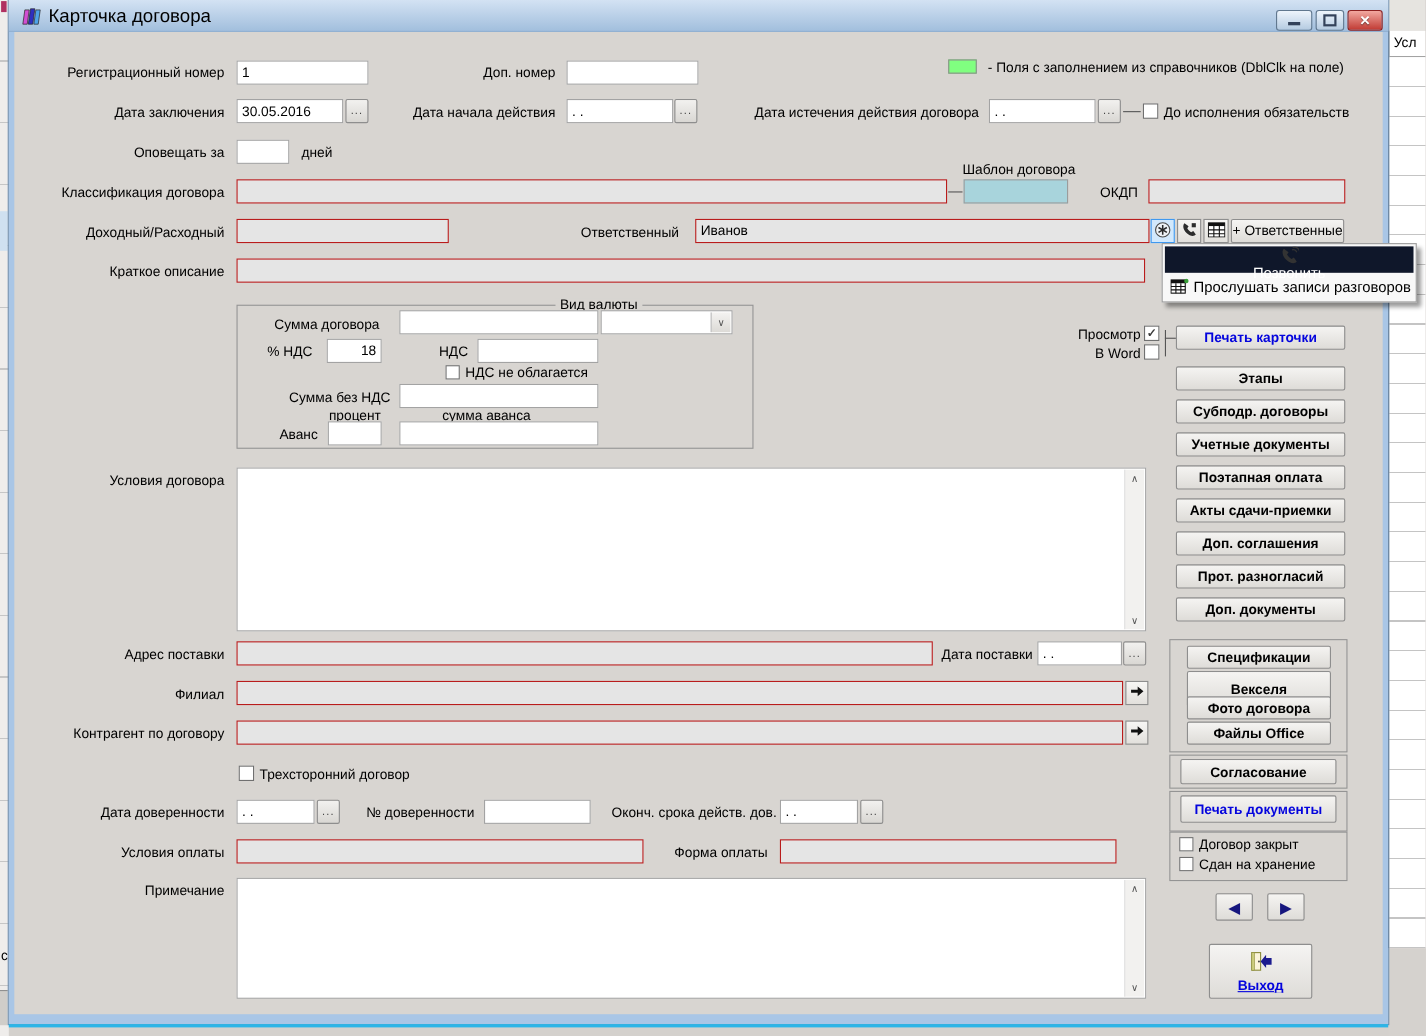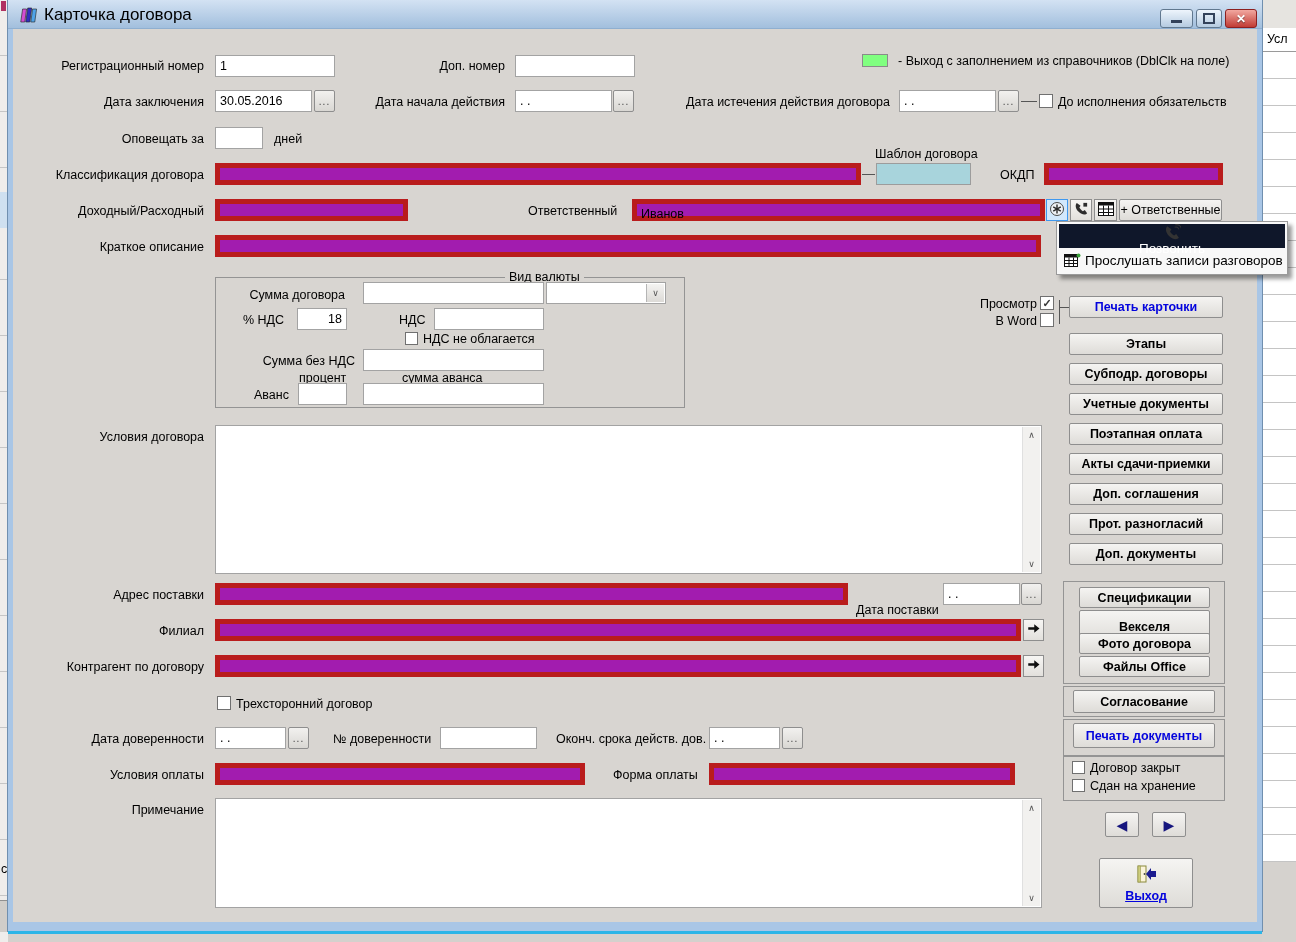--- a/index.html
+++ b/index.html
@@ -4,21 +4,21 @@
 <style>
   html,body{margin:0;padding:0;}
   body{width:1296px;height:942px;position:relative;overflow:hidden;
        font-family:"Liberation Sans", sans-serif;font-size:12.5px;color:#000;
        background:#d4d1cd;}
   .abs{position:absolute;box-sizing:border-box;}
   .lbl{white-space:nowrap;line-height:14px;}
   .lblr{text-align:right;}
   .b{font-weight:normal;}
   .inp{background:#fff;border:1px solid #a3a3a3;line-height:20px;padding:0 4px;overflow:hidden;white-space:nowrap;}
-  .green{background:#a21caf;border:5px solid #b91c1c;}
+  .green{background:#e5e5e5;border:1px solid #b91c1c;}
   .teal{background:#a8d4dc;border:1px solid #9c9c9c;}
   .btn{background:linear-gradient(#f5f4f2,#dedcd8);border:1px solid #8e8e8e;border-radius:2px;
        display:flex;align-items:center;justify-content:center;font-weight:bold;font-size:12.5px;cursor:default;}
   .btn.blue{color:#0404dd;}
   .browse{background:linear-gradient(#f2f1ef,#d9d7d3);border:1px solid #8e8e8e;border-radius:2px;
           display:flex;align-items:center;justify-content:center;font-size:10px;color:#444;letter-spacing:1px;}
   .ibtn{background:linear-gradient(#f7f6f4,#e2e0dc);border:1px solid #8e8e8e;display:flex;align-items:center;justify-content:center;}
   .ibtn.hl{border:1px solid #3f98ef;background:#d2e8fc;}
   .cb{background:#fff;border:1px solid #707070;display:flex;align-items:center;justify-content:center;
       font-size:11px;font-weight:bold;color:#3a3a3a;line-height:11px;}
@@ -82,21 +82,21 @@
 <div class="abs winbtn close" style="left:1225px;top:9px;width:32px;height:19px;">
   <span>✕</span>
 </div>
 
 <div class="abs lbl lblr" style="left:44px;top:59px;width:160px;">Регистрационный номер</div>
 <div class="abs inp" style="left:215px;top:55px;width:120px;height:22px;">1</div>
 <div class="abs lbl lblr" style="left:395px;top:59px;width:110px;">Доп. номер</div>
 <div class="abs inp" style="left:515px;top:55px;width:120px;height:22px;"></div>
 
 <div class="abs" style="left:862px;top:54px;width:26px;height:13px;background:#80ff80;border:1px solid #8a8a8a;"></div>
-<div class="abs lbl" style="left:898px;top:54px;">- Выход с заполнением из справочников (DblClk на поле)</div>
+<div class="abs lbl" style="left:898px;top:54px;">- Поля с заполнением из справочников (DblClk на поле)</div>
 
 <div class="abs lbl lblr" style="left:64px;top:95px;width:140px;">Дата заключения</div>
 <div class="abs inp" style="left:215px;top:90px;width:97px;height:22px;">30.05.2016</div>
 <div class="abs browse" style="left:314px;top:90px;width:21px;height:22px;">...</div>
 
 <div class="abs lbl lblr" style="left:365px;top:95px;width:140px;">Дата начала действия</div>
 <div class="abs inp" style="left:515px;top:90px;width:97px;height:22px;">. .</div>
 <div class="abs browse" style="left:613px;top:90px;width:21px;height:22px;">...</div>
 
 <div class="abs lbl lblr" style="left:684px;top:95px;width:206px;">Дата истечения действия договора</div>
@@ -210,21 +210,21 @@
 <div class="abs lbl lblr" style="left:64px;top:430px;width:140px;">Условия договора</div>
 <div class="abs ta" style="left:215px;top:425px;width:827px;height:149px;">
   <div class="sb">
     <span class="ar" style="top:0;">∧</span>
     <span class="ar" style="bottom:0;">∨</span>
   </div>
 </div>
 
 <div class="abs lbl lblr" style="left:64px;top:588px;width:140px;">Адрес поставки</div>
 <div class="abs green" style="left:215px;top:583px;width:633px;height:22px;"></div>
-<div class="abs lbl" style="left:856px;top:588px;margin-top:15px;">Дата поставки</div>
+<div class="abs lbl" style="left:856px;top:588px;">Дата поставки</div>
 <div class="abs inp" style="left:943px;top:583px;width:77px;height:22px;">. .</div>
 <div class="abs browse" style="left:1021px;top:583px;width:21px;height:22px;">...</div>
 
 <div class="abs lbl lblr" style="left:64px;top:624px;width:140px;">Филиал</div>
 <div class="abs green" style="left:215px;top:619px;width:806px;height:22px;"></div>
 <div class="abs ibtn" style="left:1023px;top:619px;width:21px;height:22px;">
   <span>
     <svg width="15" height="15" viewBox="0 0 20 20">
         <path d="M3 8.2 h8 V4.2 l7 5.8 -7 5.8 v-4 h-8 z" fill="#111"></path>
       </svg>

